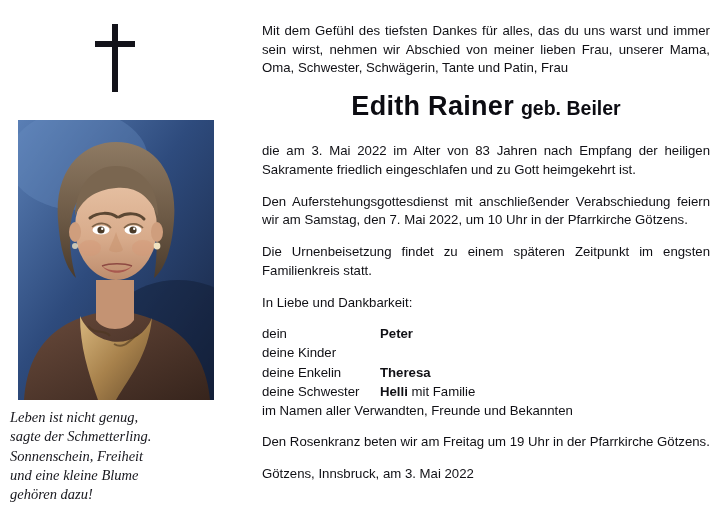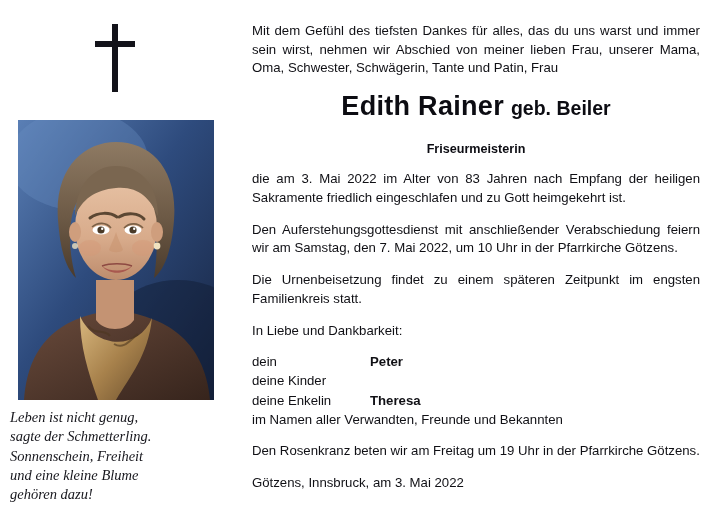--- a/index.html
+++ b/index.html
@@ -71,21 +71,21 @@
     font-size: 14.5px;
     line-height: 1.33;
     color: #16161c;
   }
   .epitaph div {
     white-space: nowrap;
   }
   
   .right-col {
     position: absolute;
-    left: 252px;
+    left: 262px;
     top: 22px;
     width: 448px;
   }
   .p {
     font-family: "Liberation Sans", sans-serif;
     font-size: 13.2px;
     line-height: 1.42;
     color: #101015;
     text-align: justify;
     margin: 0 0 13px 0;
@@ -239,21 +239,20 @@
   </div>
 
   <div class="right-col">
 
     <p class="p">Mit dem Gefühl des tiefsten Dankes für alles, das du uns warst und immer sein wirst, nehmen wir Abschied von meiner lieben Frau, unserer Mama, Oma, Schwester, Schwägerin, Tante und Patin, Frau</p>
 
     <div class="name-line">
       <span class="name-main">Edith Rainer</span><span class="name-geb">geb. Beiler</span>
     </div>
 
-    <div class="profession">Friseurmeisterin</div>
 
     <p class="p">die am 3. Mai 2022 im Alter von 83 Jahren nach Empfang der heiligen Sakramente friedlich eingeschlafen und zu Gott heimgekehrt ist.</p>
 
     <p class="p">Den Auferstehungsgottesdienst mit anschließender Verabschiedung feiern wir am Samstag, den 7. Mai 2022, um 10 Uhr in der Pfarrkirche Götzens.</p>
 
     <p class="p">Die Urnenbeisetzung findet zu einem späteren Zeitpunkt im engsten Familienkreis statt.</p>
 
     <p class="p family-intro">In Liebe und Dankbarkeit:</p>
 
     <div class="family-list">
@@ -261,20 +260,24 @@
         <span class="fam-rel">dein</span>
         <span class="fam-names"><b>Peter</b></span>
       </div>
       <div class="fam-row">
         <span class="fam-rel">deine Kinder</span>
       </div>
       <div class="fam-row">
         <span class="fam-rel">deine Enkelin</span>
         <span class="fam-names"><b>Theresa</b></span>
       </div>
+      <div class="fam-row">
+        <span class="fam-rel">deine Schwester</span>
+        <span class="fam-names"><b>Helli</b><span class="fam-plain"> mit Familie</span></span>
+      </div>
       <div class="fam-full">im Namen aller Verwandten, Freunde und Bekannten</div>
     </div>
 
     <p class="p">Den Rosenkranz beten wir am Freitag um 19 Uhr in der Pfarrkirche Götzens.</p>
 
     <p class="p">Götzens, Innsbruck, am 3. Mai 2022</p>
 
   </div>
 
 </div>

